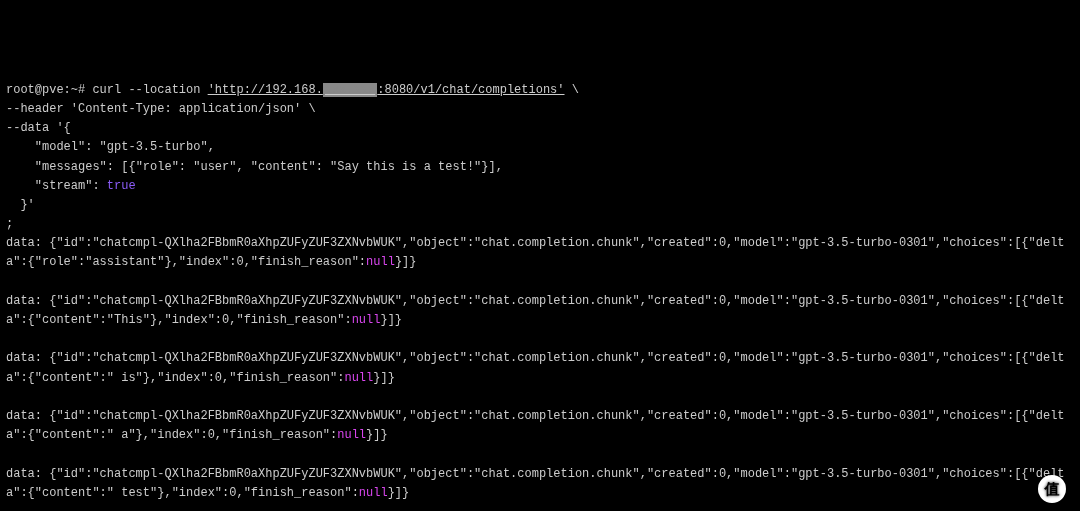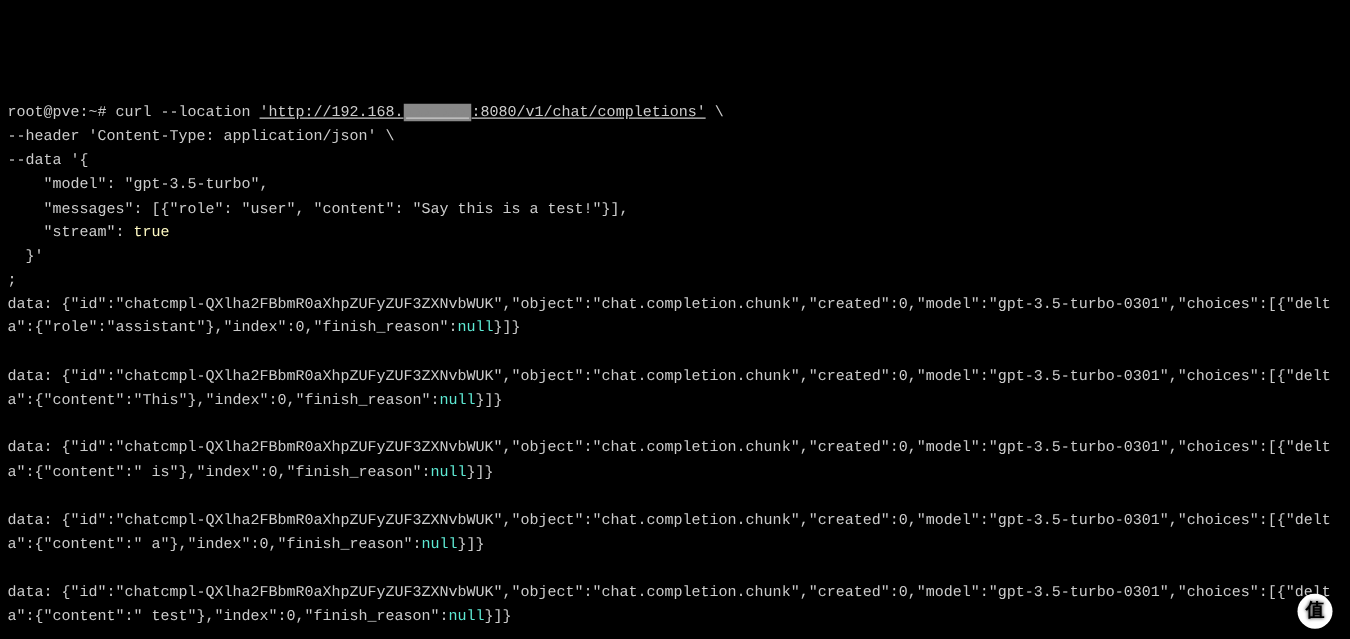--- a/index.html
+++ b/index.html
@@ -11,22 +11,22 @@
     line-height: 1.6;
     padding: 4px 6px;
     width: 1080px;
     height: 511px;
     overflow: hidden;
     position: relative;
     word-break: break-all;
     white-space: pre-wrap;
   }
   .url { text-decoration: underline; color:#ccc; }
-  .true { color: #fef9c3; }
-  .null { color: #5eead4; }
+  .true { color: #8b5cf6; }
+  .null { color: #d946ef; }
   .hidden-ip { background:#888; color:#888; padding:0 2px; }
   .line { display:block; }
   #terminal { }
   .watermark {
     position: absolute;
     right: 14px;
     bottom: 8px;
     display: flex;
     align-items: center;
     gap: 6px;

